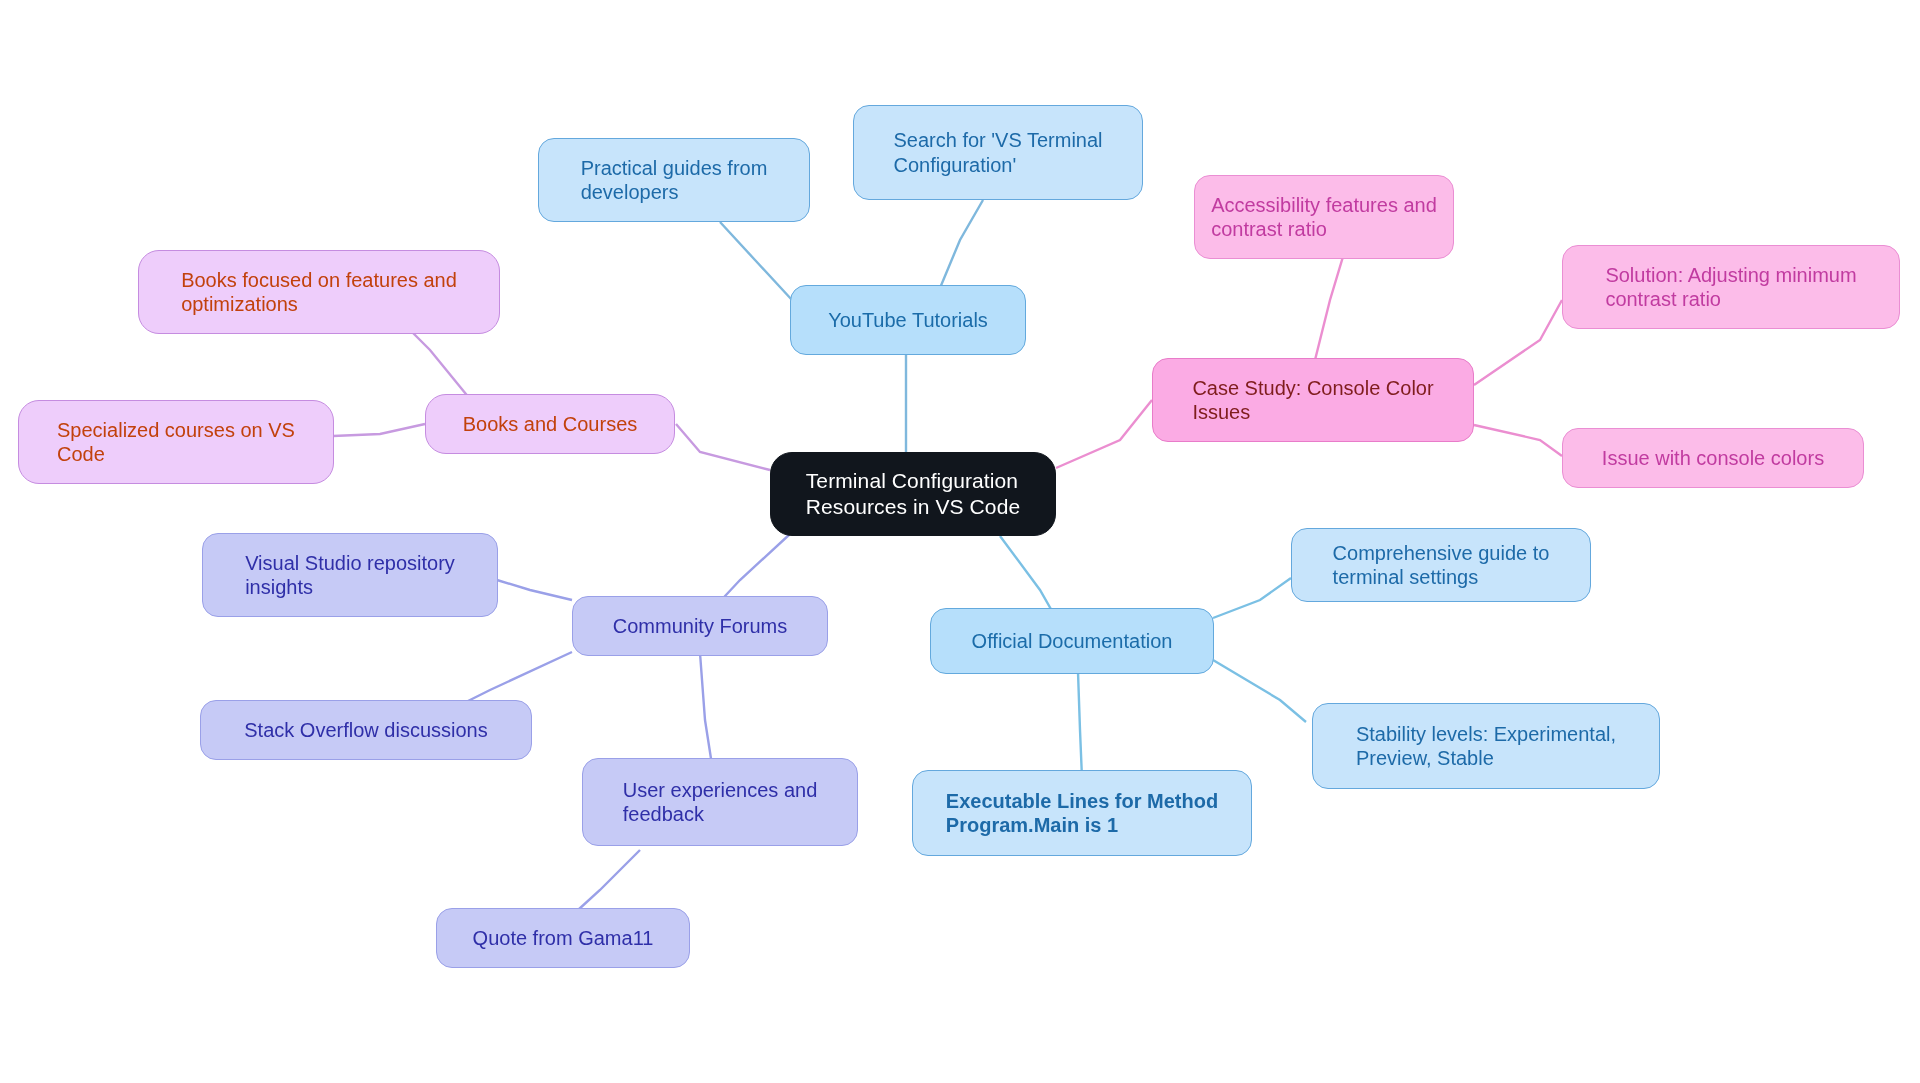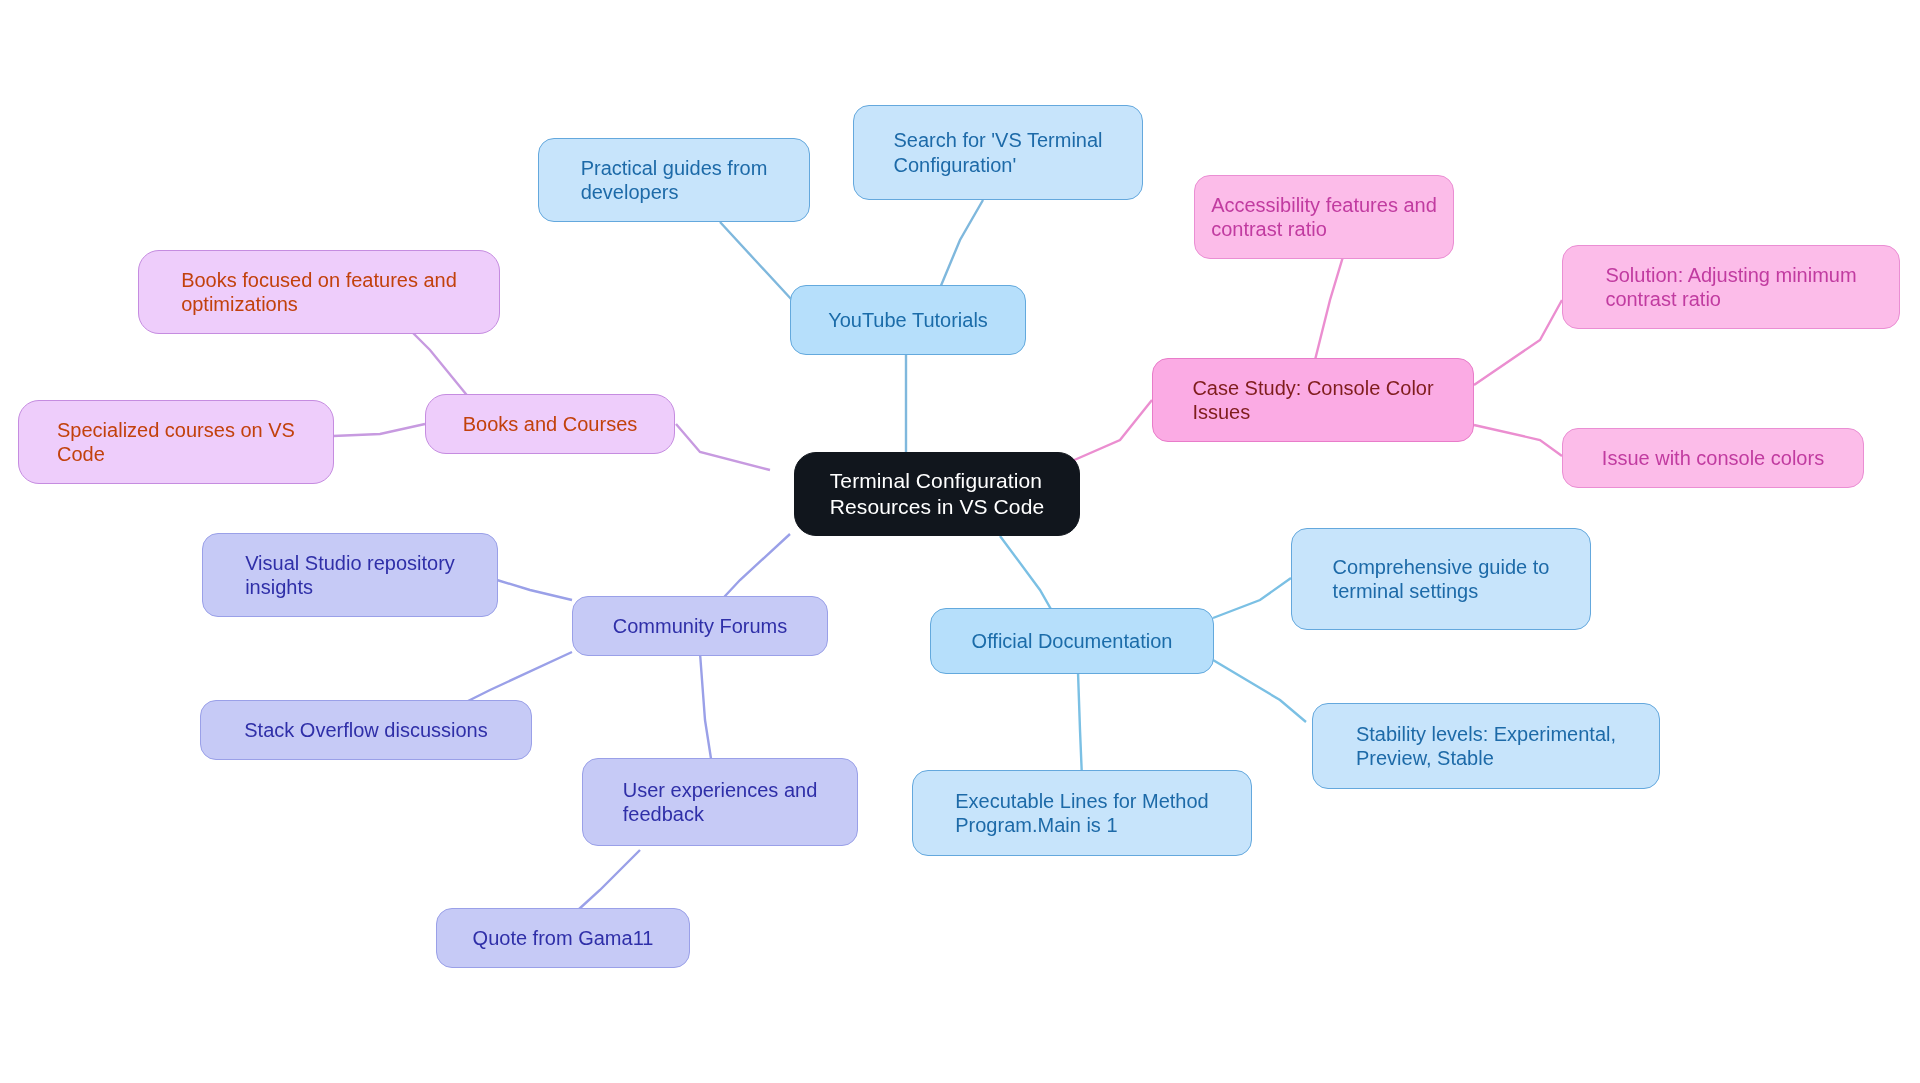--- a/index.html
+++ b/index.html
@@ -96,21 +96,21 @@
 
     <path d="M 1000,536 L 1040,590 L 1060,625" fill="none" stroke="#7bc0e4" stroke-width="2.4"></path>
 
     <path d="M 1213,618 L 1260,600 L 1291,578" fill="none" stroke="#7bc0e4" stroke-width="2.4"></path>
 
     <path d="M 1213,660 L 1280,700 L 1306,722" fill="none" stroke="#7bc0e4" stroke-width="2.4"></path>
 
     <path d="M 1078,672 L 1080,730 L 1082,778" fill="none" stroke="#7bc0e4" stroke-width="2.4"></path>
   </svg>
 
-  <div class="node node-root" style="left:770px; top:452px; width:286px; height:84px;margin-left:24px;">Terminal Configuration
+  <div class="node node-root" style="left:770px; top:452px; width:286px; height:84px;">Terminal Configuration
 Resources in VS Code</div>
 
   <div class="node c-blue-br t-md" style="left:790px; top:285px; width:236px; height:70px;">YouTube Tutorials</div>
 
   <div class="node c-blue t-md" style="left:853px; top:105px; width:290px; height:95px;">Search for 'VS Terminal
 Configuration'</div>
 
   <div class="node c-blue t-md" style="left:538px; top:138px; width:272px; height:84px;">Practical guides from
 developers</div>
 
@@ -140,22 +140,22 @@
 
   <div class="node c-peri t-md" style="left:200px; top:700px; width:332px; height:60px;">Stack Overflow discussions</div>
 
   <div class="node c-peri t-md" style="left:582px; top:758px; width:276px; height:88px;">User experiences and
 feedback</div>
 
   <div class="node c-peri t-md" style="left:436px; top:908px; width:254px; height:60px;">Quote from Gama11</div>
 
   <div class="node c-blue-br t-md" style="left:930px; top:608px; width:284px; height:66px;">Official Documentation</div>
 
-  <div class="node c-blue t-md" style="left:1291px; top:528px; width:300px; height:102px;">Comprehensive guide to
+  <div class="node c-blue t-md" style="left:1291px; top:528px; width:300px; height:74px;">Comprehensive guide to
 terminal settings</div>
 
   <div class="node c-blue t-md" style="left:1312px; top:703px; width:348px; height:86px;">Stability levels: Experimental,
 Preview, Stable</div>
 
-  <div class="node c-blue t-md" style="left:912px; top:770px; width:340px; height:86px;">Executable Lines for Method
+  <div class="node c-blue t-md" style="left:912px; top:770px; width:340px; height:86px;font-weight:bold;">Executable Lines for Method
 Program.Main is 1</div>
 
 </div>
 
 </body></html>

